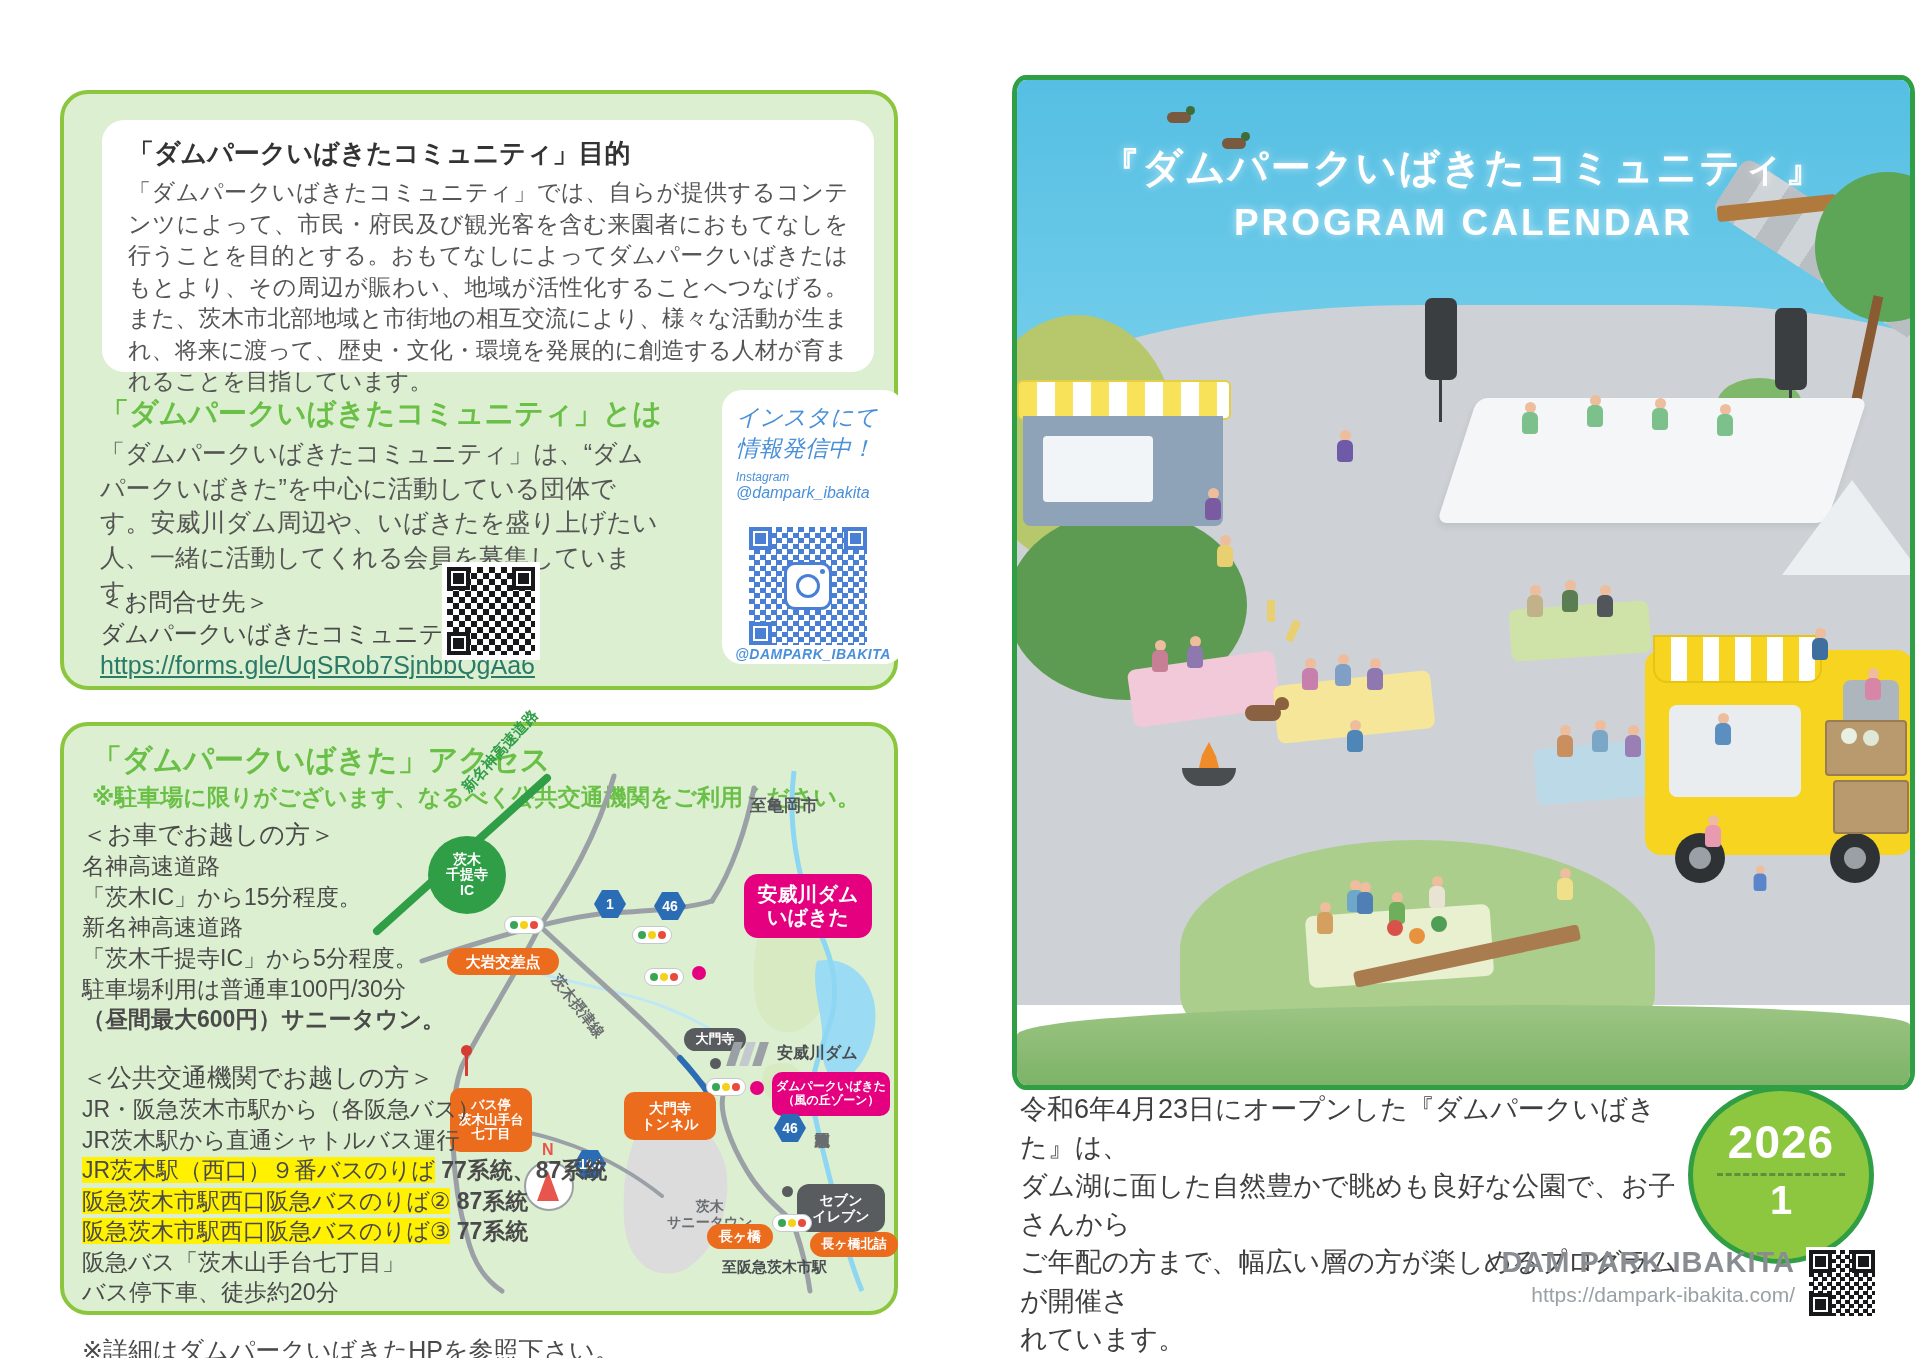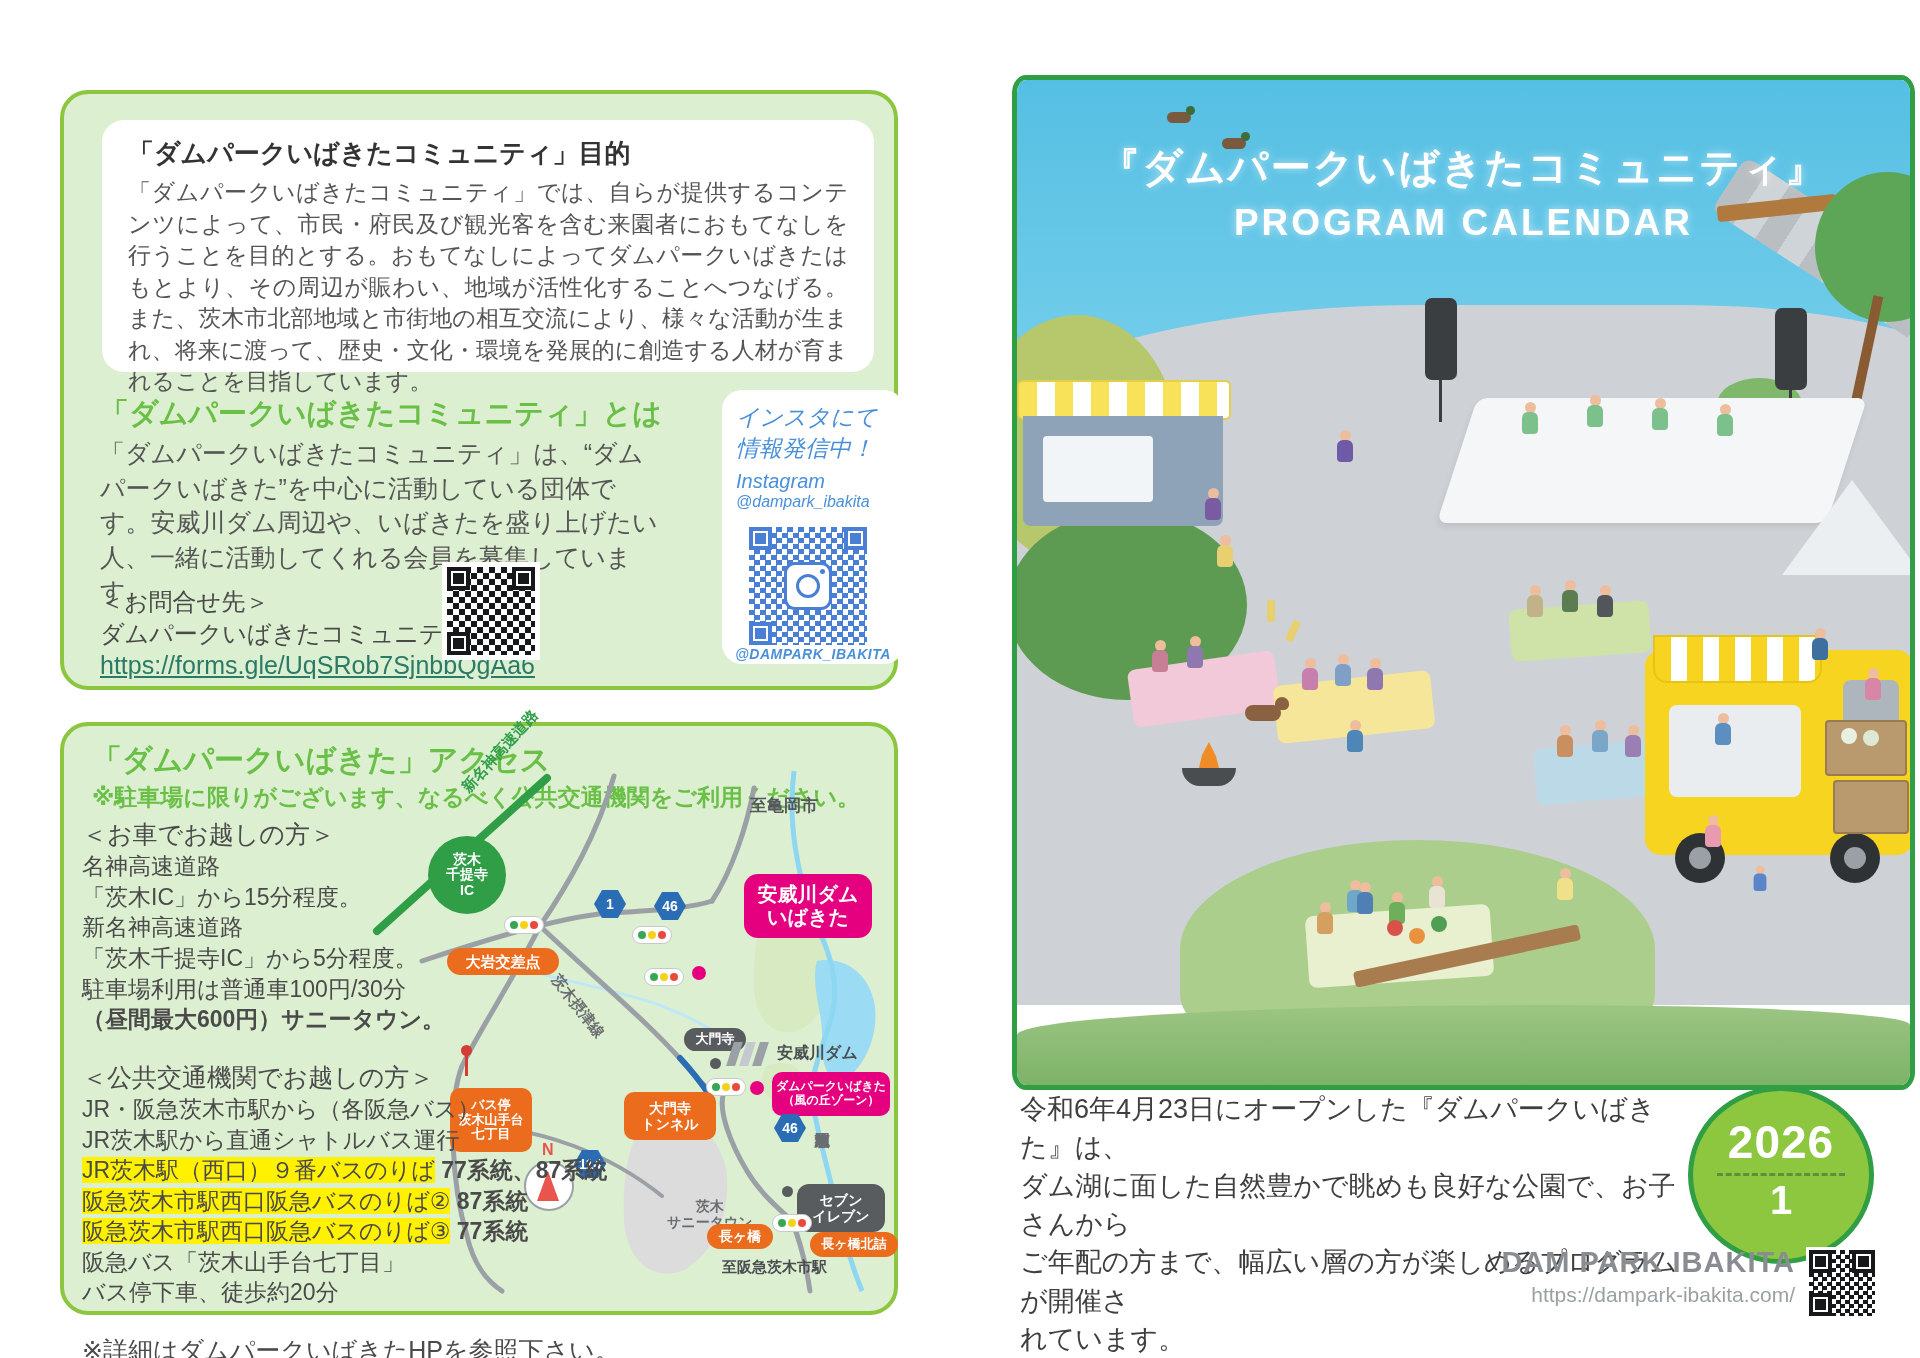--- a/index.html
+++ b/index.html
@@ -141,21 +141,21 @@
           <i></i>
         </div>
         <div class="f bl">
           <i></i>
         </div>
     </div>
 
     <div class="insta-card" style="left:658px;top:296px;width:182px;height:274px;padding:12px 14px;box-sizing:border-box;">
       <div class="insta-blue" style="font-size:23px;">インスタにて</div>
       <div class="insta-blue" style="font-size:23px;">情報発信中！</div>
-      <div class="insta-blue" style="font-size:20px;margin-top:6px;">Instagram</div>
+      <div class="insta-blue" style="font-size:12px;margin-top:6px;">Instagram</div>
       <div class="insta-blue" style="font-size:16px;">@dampark_ibakita</div>
       <div class="qr blue" style="left:22px;top:132px;width:118px;height:118px;">
         <div class="f tl">
             <i></i>
           </div>
           <div class="f tr">
             <i></i>
           </div>
           <div class="f bl">
             <i></i>

